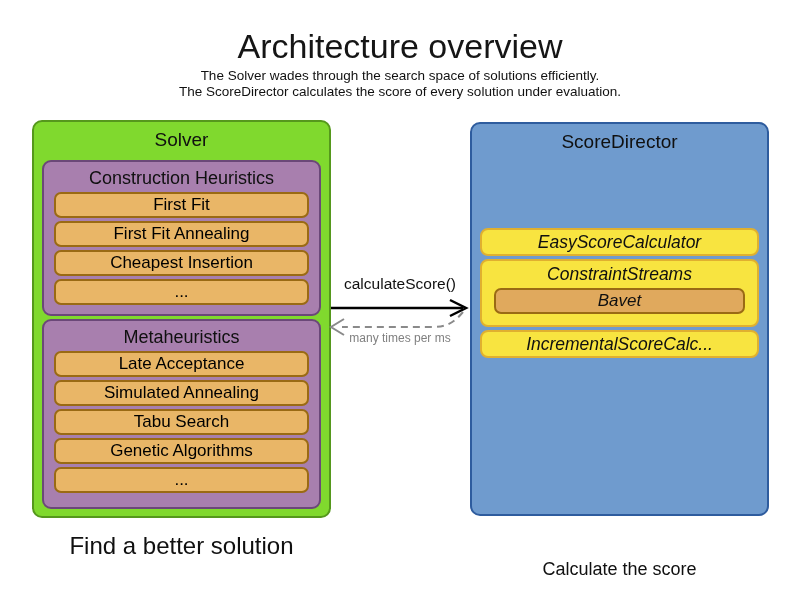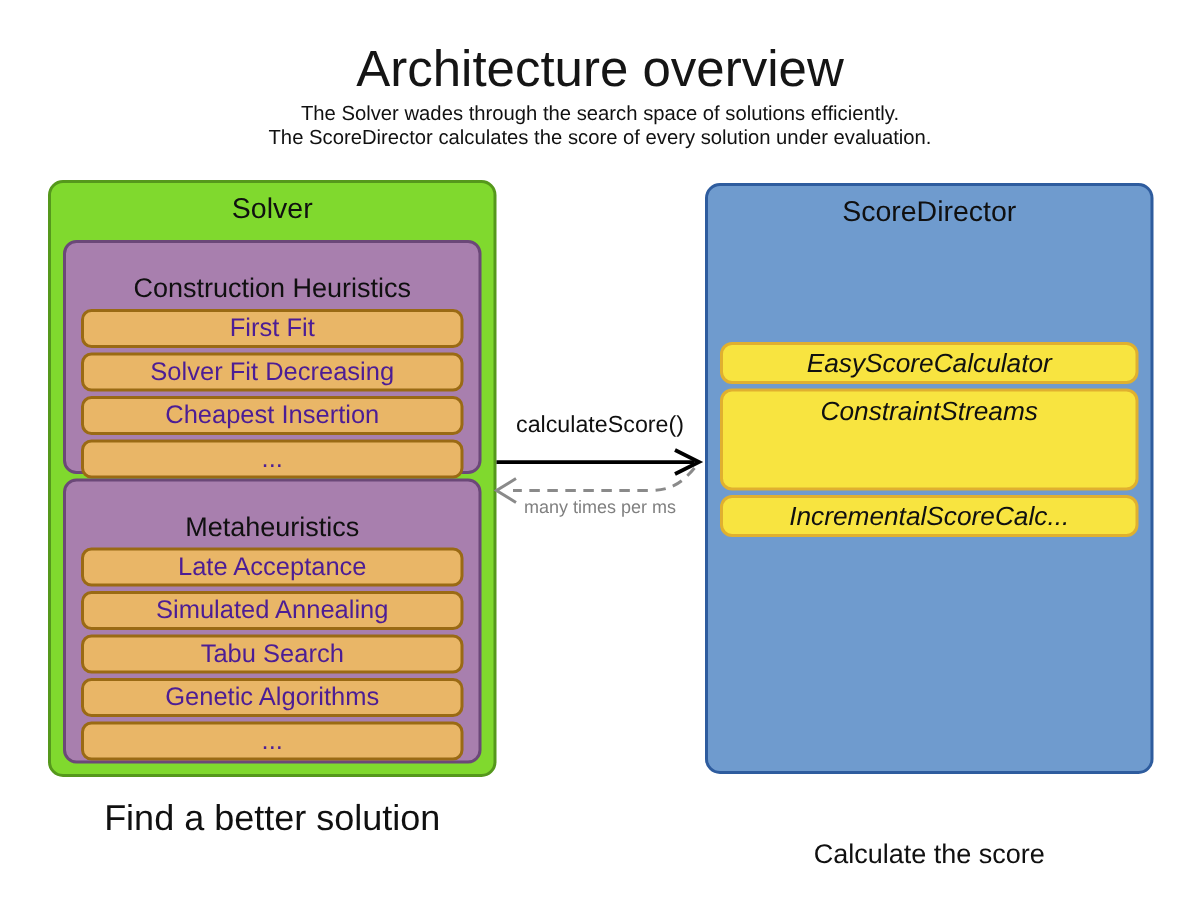--- a/index.html
+++ b/index.html
@@ -24,26 +24,26 @@
     text-align:center;font-size:19px;line-height:24px;padding-top:6px;color:#101010;
   }
   .phase{
     position:absolute;left:8px;width:275px;
     background:var(--phase-fill);border:2px solid var(--phase-border);border-radius:9px;
     box-sizing:content-box;
   }
   .phase-ch{top:38px;height:152px;}
   .phase-mh{top:197px;height:186px;}
   .phase-title{
-    text-align:center;font-size:18px;line-height:22px;padding-top:19px;color:#101010;
+    text-align:center;font-size:18px;line-height:22px;padding-top:5px;color:#101010;
   }
   .item{
     margin:3px 10px 0 10px;height:22px;
     background:var(--item-fill);border:2px solid var(--item-border);border-radius:7px;
-    text-align:center;font-size:17px;line-height:22px;color:#4c1d95;
+    text-align:center;font-size:17px;line-height:22px;color:#000000;
   }
   
   .director-box{
     position:absolute;left:470px;top:122px;width:295px;height:390px;
     background:var(--director-fill);border:2px solid var(--director-border);border-radius:10px;
   }
   .calc{
     position:absolute;left:8px;width:275px;
     background:var(--calculator-fill);border:2px solid var(--calculator-border);border-radius:8px;
     text-align:center;font-size:17.5px;color:#101010;box-sizing:content-box;font-style:italic;
@@ -87,21 +87,21 @@
     <div>The Solver wades through the search space of solutions efficiently.</div>
     <div>The ScoreDirector calculates the score of every solution under evaluation.</div>
   </div>
 
   <div class="solver-box">
     <div class="big-box-title">Solver</div>
 
     <div class="phase phase-ch">
       <div class="phase-title">Construction Heuristics</div>
       <div class="item">First Fit</div>
-      <div class="item">Solver Fit Decreasing</div>
+      <div class="item">First Fit Annealing</div>
       <div class="item">Cheapest Insertion</div>
       <div class="item">...</div>
     </div>
 
     <div class="phase phase-mh">
       <div class="phase-title">Metaheuristics</div>
       <div class="item">Late Acceptance</div>
       <div class="item">Simulated Annealing</div>
       <div class="item">Tabu Search</div>
       <div class="item">Genetic Algorithms</div>
@@ -109,20 +109,21 @@
     </div>
   </div>
 
   <div class="director-box">
     <div class="big-box-title">ScoreDirector</div>
 
     <div class="calc calc-easy">EasyScoreCalculator</div>
 
     <div class="calc calc-cs">
       <div>ConstraintStreams</div>
+      <div class="bavet">Bavet</div>
     </div>
 
     <div class="calc calc-isc">IncrementalScoreCalc...</div>
   </div>
 
   <svg class="arrow-layer" viewBox="0 0 800 600" xmlns="http://www.w3.org/2000/svg">
     <g stroke="#000" stroke-width="2.5" fill="none">
       <line x1="331" y1="308" x2="463" y2="308"></line>
       <polyline points="450,300 466,308 450,316"></polyline>
     </g>

